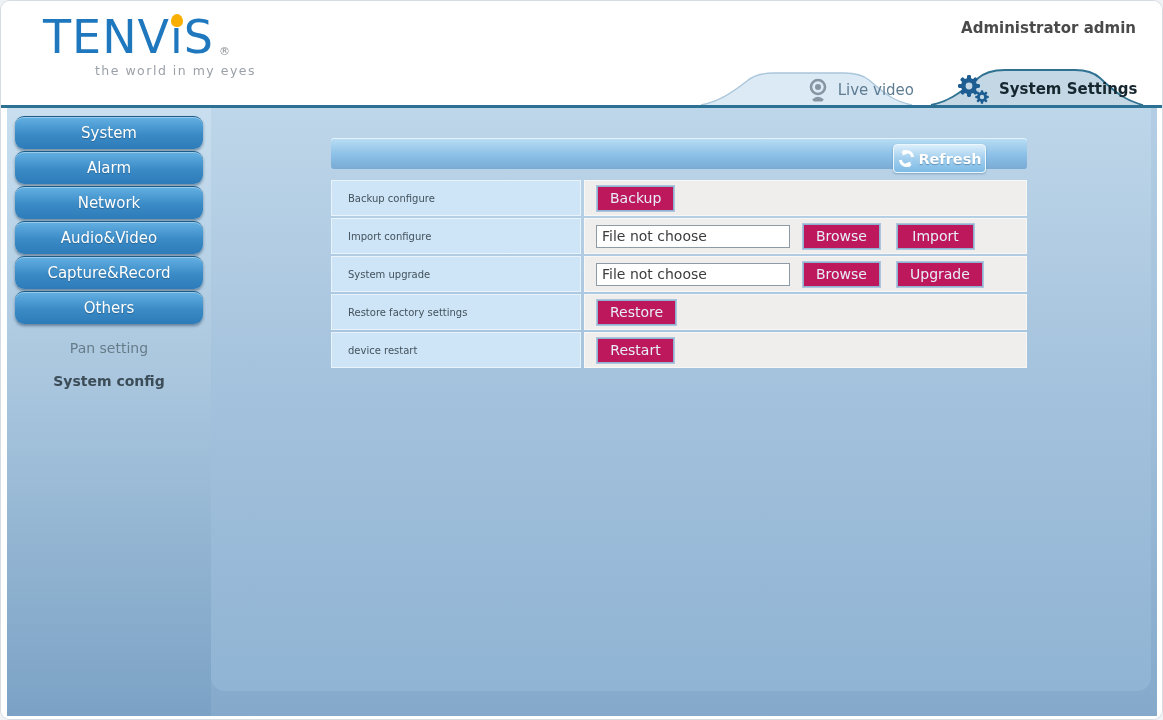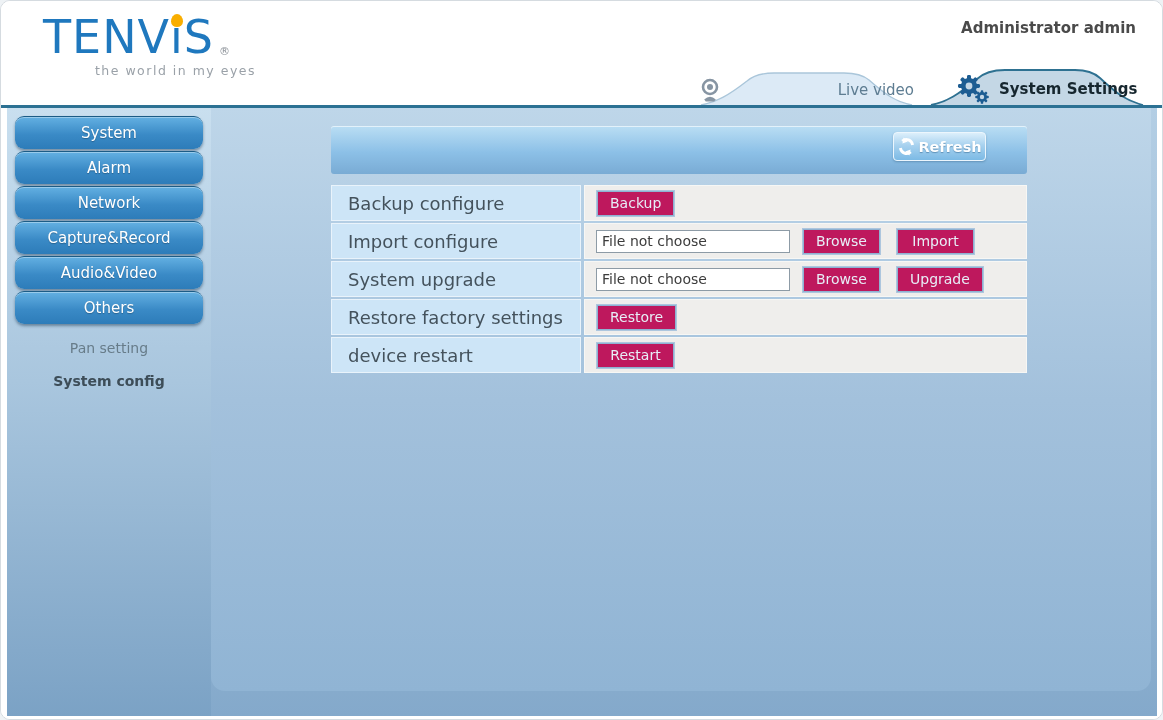--- a/index.html
+++ b/index.html
@@ -13,21 +13,21 @@
   .logo-text { font-weight:normal; font-size:46px; line-height:1.05; color:#1f78be; letter-spacing:1px; }
   .logo-i { position:relative; display:inline-block; }
   .logo-i .dot { position:absolute; left:50%; transform:translateX(-50%); top:1px; width:12px; height:13px; background:#f9ae00; border-radius:50% 50% 50% 50% / 58% 58% 42% 42%; }
   .logo-reg { font-size:11px; color:#8a9097; margin-left:5px; margin-bottom:3px; }
   .logo-tagline { text-align:right; font-size:12.5px; color:#9aa1a8; letter-spacing:1.5px; margin-top:2px; padding-right:2px; }
   .admin-label { position:absolute; right:26px; top:18px; font-size:15px; font-weight:bold; color:#4a4a4a; }
 
   
   .tab { position:absolute; bottom:0; cursor:pointer; }
   .tab svg.shape { position:absolute; left:0; bottom:0; }
-  .tab .tab-content { position:absolute; left:0; right:0; top:4px; bottom:0; display:flex; align-items:center; justify-content:space-between; gap:9px; }
+  .tab .tab-content { position:absolute; left:0; right:0; top:4px; bottom:0; display:flex; align-items:center; justify-content:flex-end; gap:9px; }
   .tab-live { right:248px; width:215px; height:34px; }
   .tab-live .tab-label { font-size:15px; color:#5e7d92; }
   .tab-settings { right:17px; width:216px; height:37px; }
   .tab-settings .tab-label { font-size:15px; font-weight:bold; color:#16262e; }
 
   .divider { height:3px; background:#2c7193; }
 
   
   .main { position:relative; height:613px; background:#ffffff; }
   .sidebar { position:absolute; left:6px; top:0; width:204px; height:608px;
@@ -44,34 +44,34 @@
               border-top:1px solid #1c5c86; box-shadow:0 2px 3px rgba(15,45,70,.45), inset 0 1px 0 rgba(255,255,255,.35);
               color:#ffffff; font-size:15px; text-align:center; line-height:32px; cursor:pointer;
               text-shadow:0 1px 1px rgba(0,0,0,.25); }
   .side-btn:first-child { margin-top:8px; }
   .side-link { text-align:center; font-size:14px; cursor:pointer; }
   .side-link.pan { margin-top:16px; color:#677c89; }
   .side-link.config { margin-top:17px; color:#3d4d58; font-weight:bold; }
 
   
   .table-wrap { position:absolute; left:120px; top:18px; width:696px; }
-  .bar { position:relative; height:48px; border-radius:3px;
+  .bar { position:relative; height:31px; border-radius:3px;
          background:linear-gradient(180deg,#badef4 0%, #8cc0e7 55%, #79abd4 100%);
-         box-shadow:inset 0 1px 0 rgba(255,255,255,.6); }
+         box-shadow:inset 0 1px 0 rgba(255,255,255,.6);margin-top:12px; }
   .refresh-btn { position:absolute; right:41px; top:6px; width:93px; height:29px; border-radius:4px;
          background:linear-gradient(180deg,#dceffb 0%, #a8d2ef 45%, #7cbae5 100%);
          border:1px solid #ecf6fd; box-shadow:0 1px 2px rgba(40,80,110,.35);
          display:flex; align-items:center; justify-content:center; gap:2px; cursor:pointer;
          color:#ffffff; font-size:14.5px; font-weight:bold; text-shadow:0 1px 1px rgba(60,110,150,.6); }
 
   .rows { margin-top:11px; }
   .row { display:flex; height:36px; margin-bottom:2px; }
   .cell-label { width:250px; background:#cde5f7; border:1px solid #e9f3fb;
                 display:flex; align-items:center; padding-left:16px;
-                color:#44525c; font-size:18px; }
+                color:#44525c; font-size:10px; }
   .cell-ctrl { flex:1; margin-left:3px; background:#efeeec; border:1px solid #f7f7f5;
                display:flex; align-items:center; padding-left:11px; }
   .pill-btn { height:27px; padding:0 13px; min-width:79px; background:#be185d;
               border:1px solid #adc6de; box-shadow:inset 0 0 0 1px #8fb2d2;
               color:#e7eef7; font-size:14px; line-height:25px; text-align:center; cursor:pointer; }
   .file-input { width:194px; height:23px; border:1px solid #8d9ba6; background:#ffffff;
                 color:#3c3c3c; font-size:14px; padding:0 5px; font-family:"DejaVu Sans","Liberation Sans",sans-serif; }
   .gap12 { width:12px; } .gap15 { width:15px; }
 </style>
 </head>
@@ -139,22 +139,22 @@
   </div>
 
   <div class="divider"></div>
 
   <div class="main">
 
     <div class="sidebar">
       <div class="side-btn">System</div>
       <div class="side-btn">Alarm</div>
       <div class="side-btn">Network</div>
+      <div class="side-btn">Audio&amp;Video</div>
       <div class="side-btn">Capture&amp;Record</div>
-      <div class="side-btn">Audio&amp;Video</div>
       <div class="side-btn">Others</div>
       <div class="side-link pan">Pan setting</div>
       <div class="side-link config">System config</div>
     </div>
 
     <div class="content">
       <div class="content-panel">
         <div class="table-wrap">
 
           <div class="bar">

